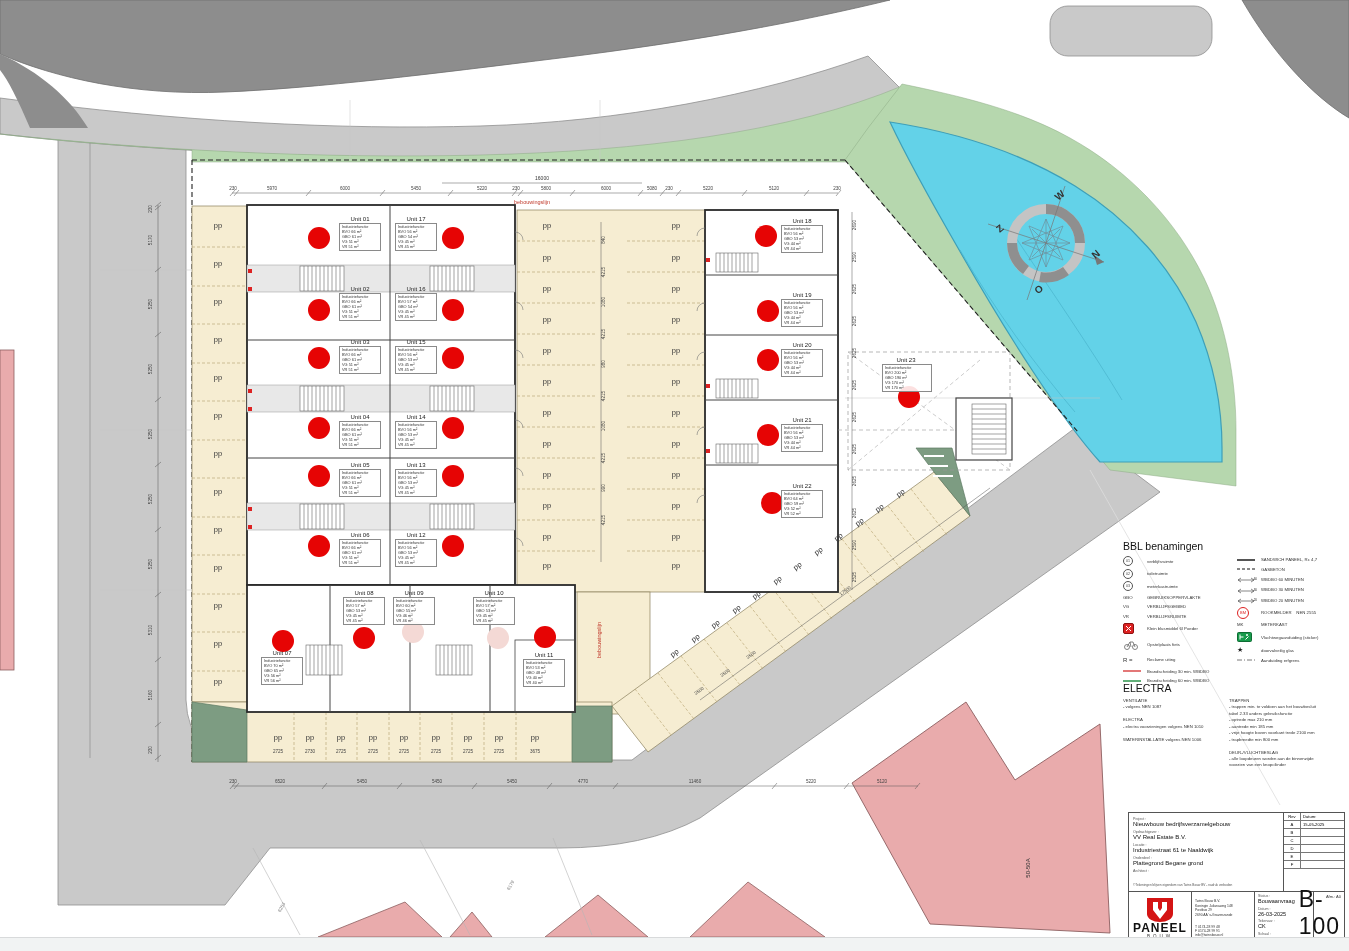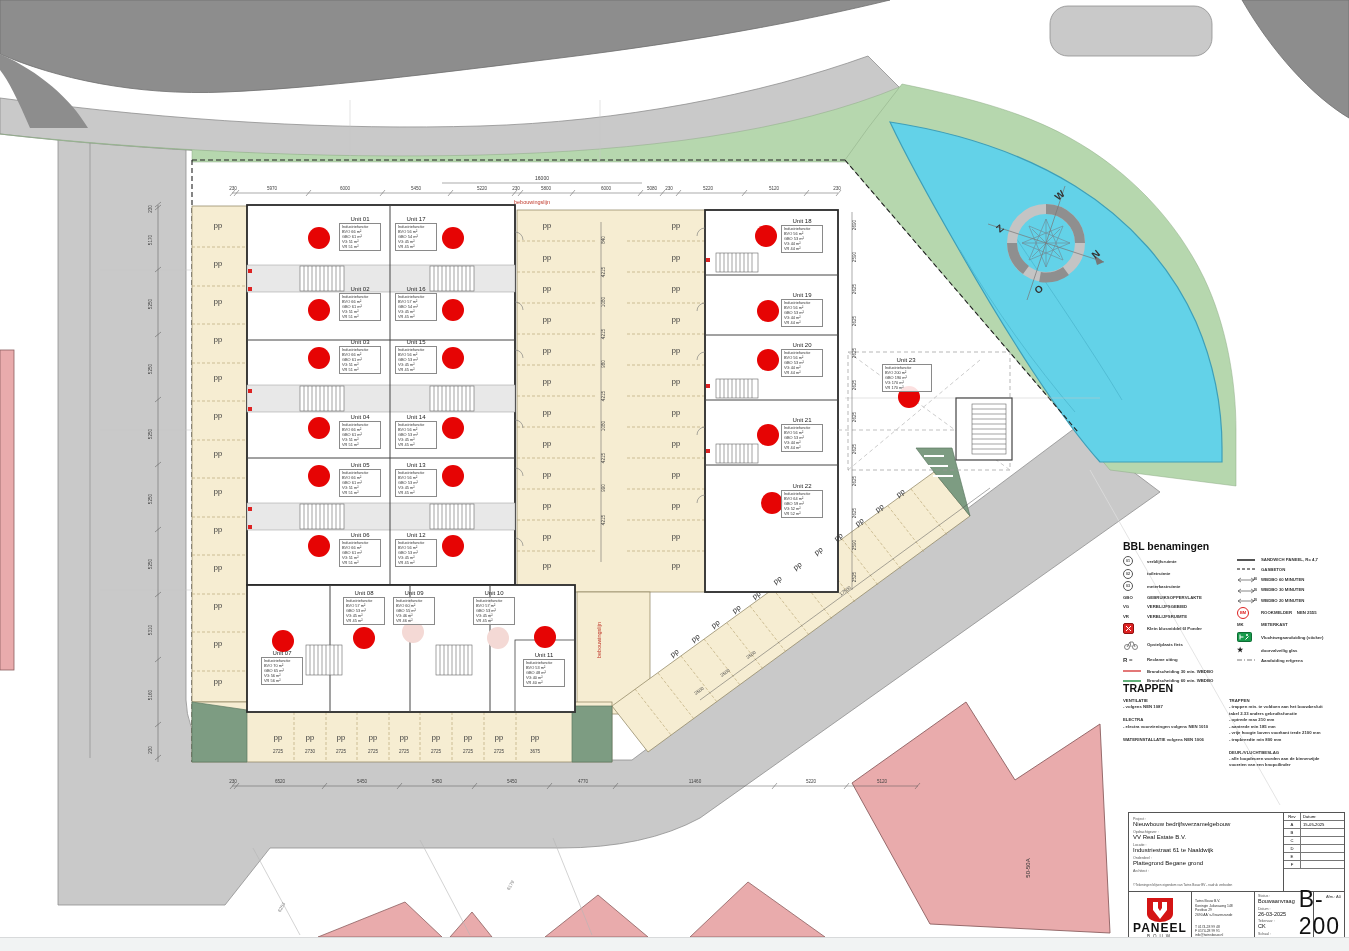--- a/index.html
+++ b/index.html
@@ -13,21 +13,21 @@
   .redtxt{font-size:5.5px;fill:#c0392b;text-anchor:middle;}
   .parcel{font-size:4.6px;fill:#777;text-anchor:middle;}
   .ctxt{font-size:10px;font-weight:bold;fill:#333;text-anchor:middle;}
   
   .unit{position:absolute;width:48px;text-align:center;pointer-events:none;}
   .uname{font-size:6px;color:#222;white-space:nowrap;}
   .utable{margin:1px auto 0;width:36px;border:0.5px solid #8a8a8a;background:rgba(255,255,255,.88);
           font-size:3.9px;line-height:1.25;color:#333;text-align:left;padding:1px 2px;white-space:pre-line;}
   .wide .utable{width:44px;}
   
-  .panel{position:absolute;color:#222;font-weight:bold;}
+  .panel{position:absolute;color:#222;}
   .ptitle{font-size:10.5px;color:#111;margin-bottom:4px;}
   .lg-cols{display:flex;gap:14px;}
   .lg-col{display:flex;flex-direction:column;gap:2.5px;}
   .lg-row{display:flex;align-items:center;gap:4px;min-height:7px;}
   .lg-label{font-size:4.3px;color:#333;white-space:pre;}
   .lg-ic{width:20px;display:flex;justify-content:flex-start;align-items:center;flex:0 0 20px;}
   .circ{width:8px;height:8px;border:0.6px solid #555;border-radius:50%;font-size:3.6px;display:flex;
         align-items:center;justify-content:center;color:#444;}
   .circ.bm{border-color:#d22;color:#d22;width:10px;height:10px;font-size:4px;}
   .abbr{font-size:4.3px;color:#333;}
@@ -764,21 +764,21 @@
                 <line x1="0" y1="2" x2="18" y2="2" stroke="#555" stroke-width="0.8" stroke-dasharray="5,2,1,2"></line>
               </svg>
             </span>
             <span class="lg-label">Aanduiding erfgrens</span>
           </div>
     </div>
   </div>
 </div>
 
 <div class="panel" style="left:1123px;top:682px;width:226px;">
-  <div class="ptitle">TRAPPEN</div>
+  <div class="ptitle">ELECTRA</div>
   <div class="rv-cols">
     <div class="rv" style="width:88px">VENTILATIE
 - volgens NEN 1087
 
 ELECTRA
 - electra voorzieningen volgens NEN 1010
 
 WATERINSTALLATIE volgens NEN 1006</div>
     <div class="rv" style="width:120px">TRAPPEN
 - trappen min. te voldoen aan het bouwbesluit
@@ -884,20 +884,20 @@
             <div class="tb-mlabel">Schaal :</div>
             <div class="tb-mvalue">1:100</div>
           </div>
       <div class="tb-mrow">
             <div class="tb-mlabel">Werk nr :</div>
             <div class="tb-mvalue"></div>
           </div>
     </div>
     <div class="tb-num">
       <div class="tb-afm">Afm.: A0</div>
-      <div class="tb-b100">B-200</div>
+      <div class="tb-b100">B-100</div>
     </div>
   </div>
 </div>
 
 <div id="bottombar"></div>
 
 </div>
 
 </body></html>

